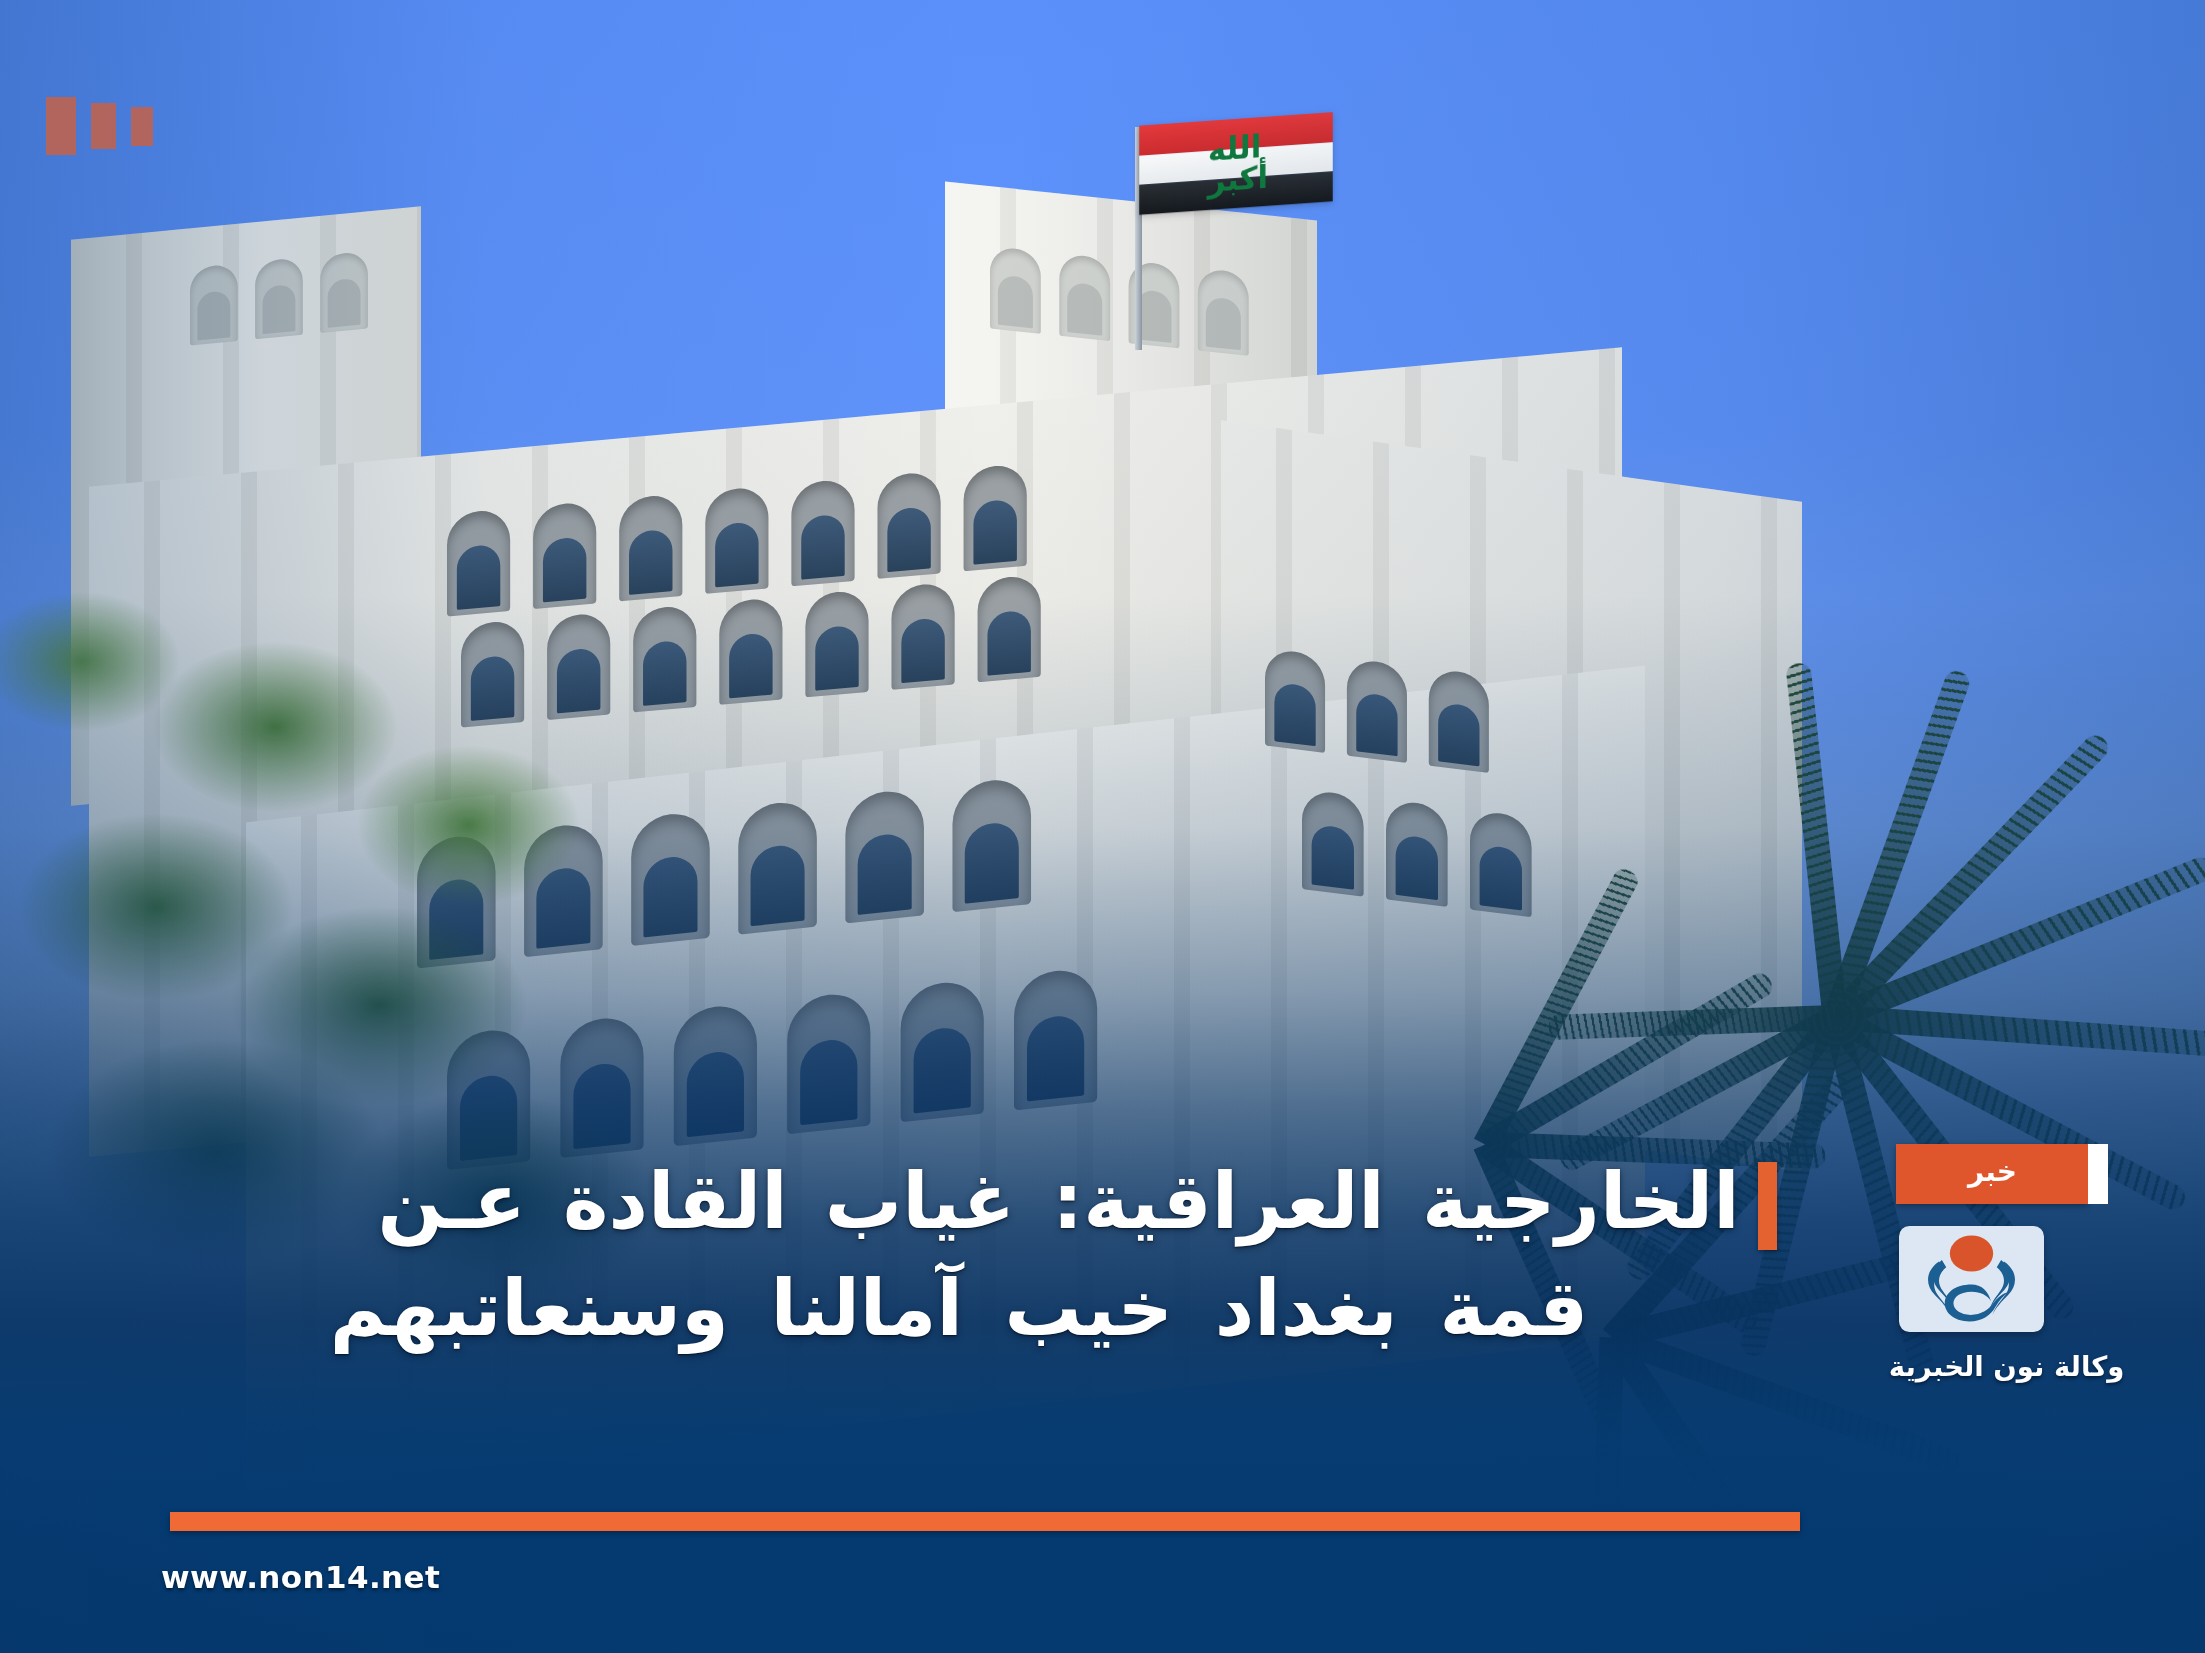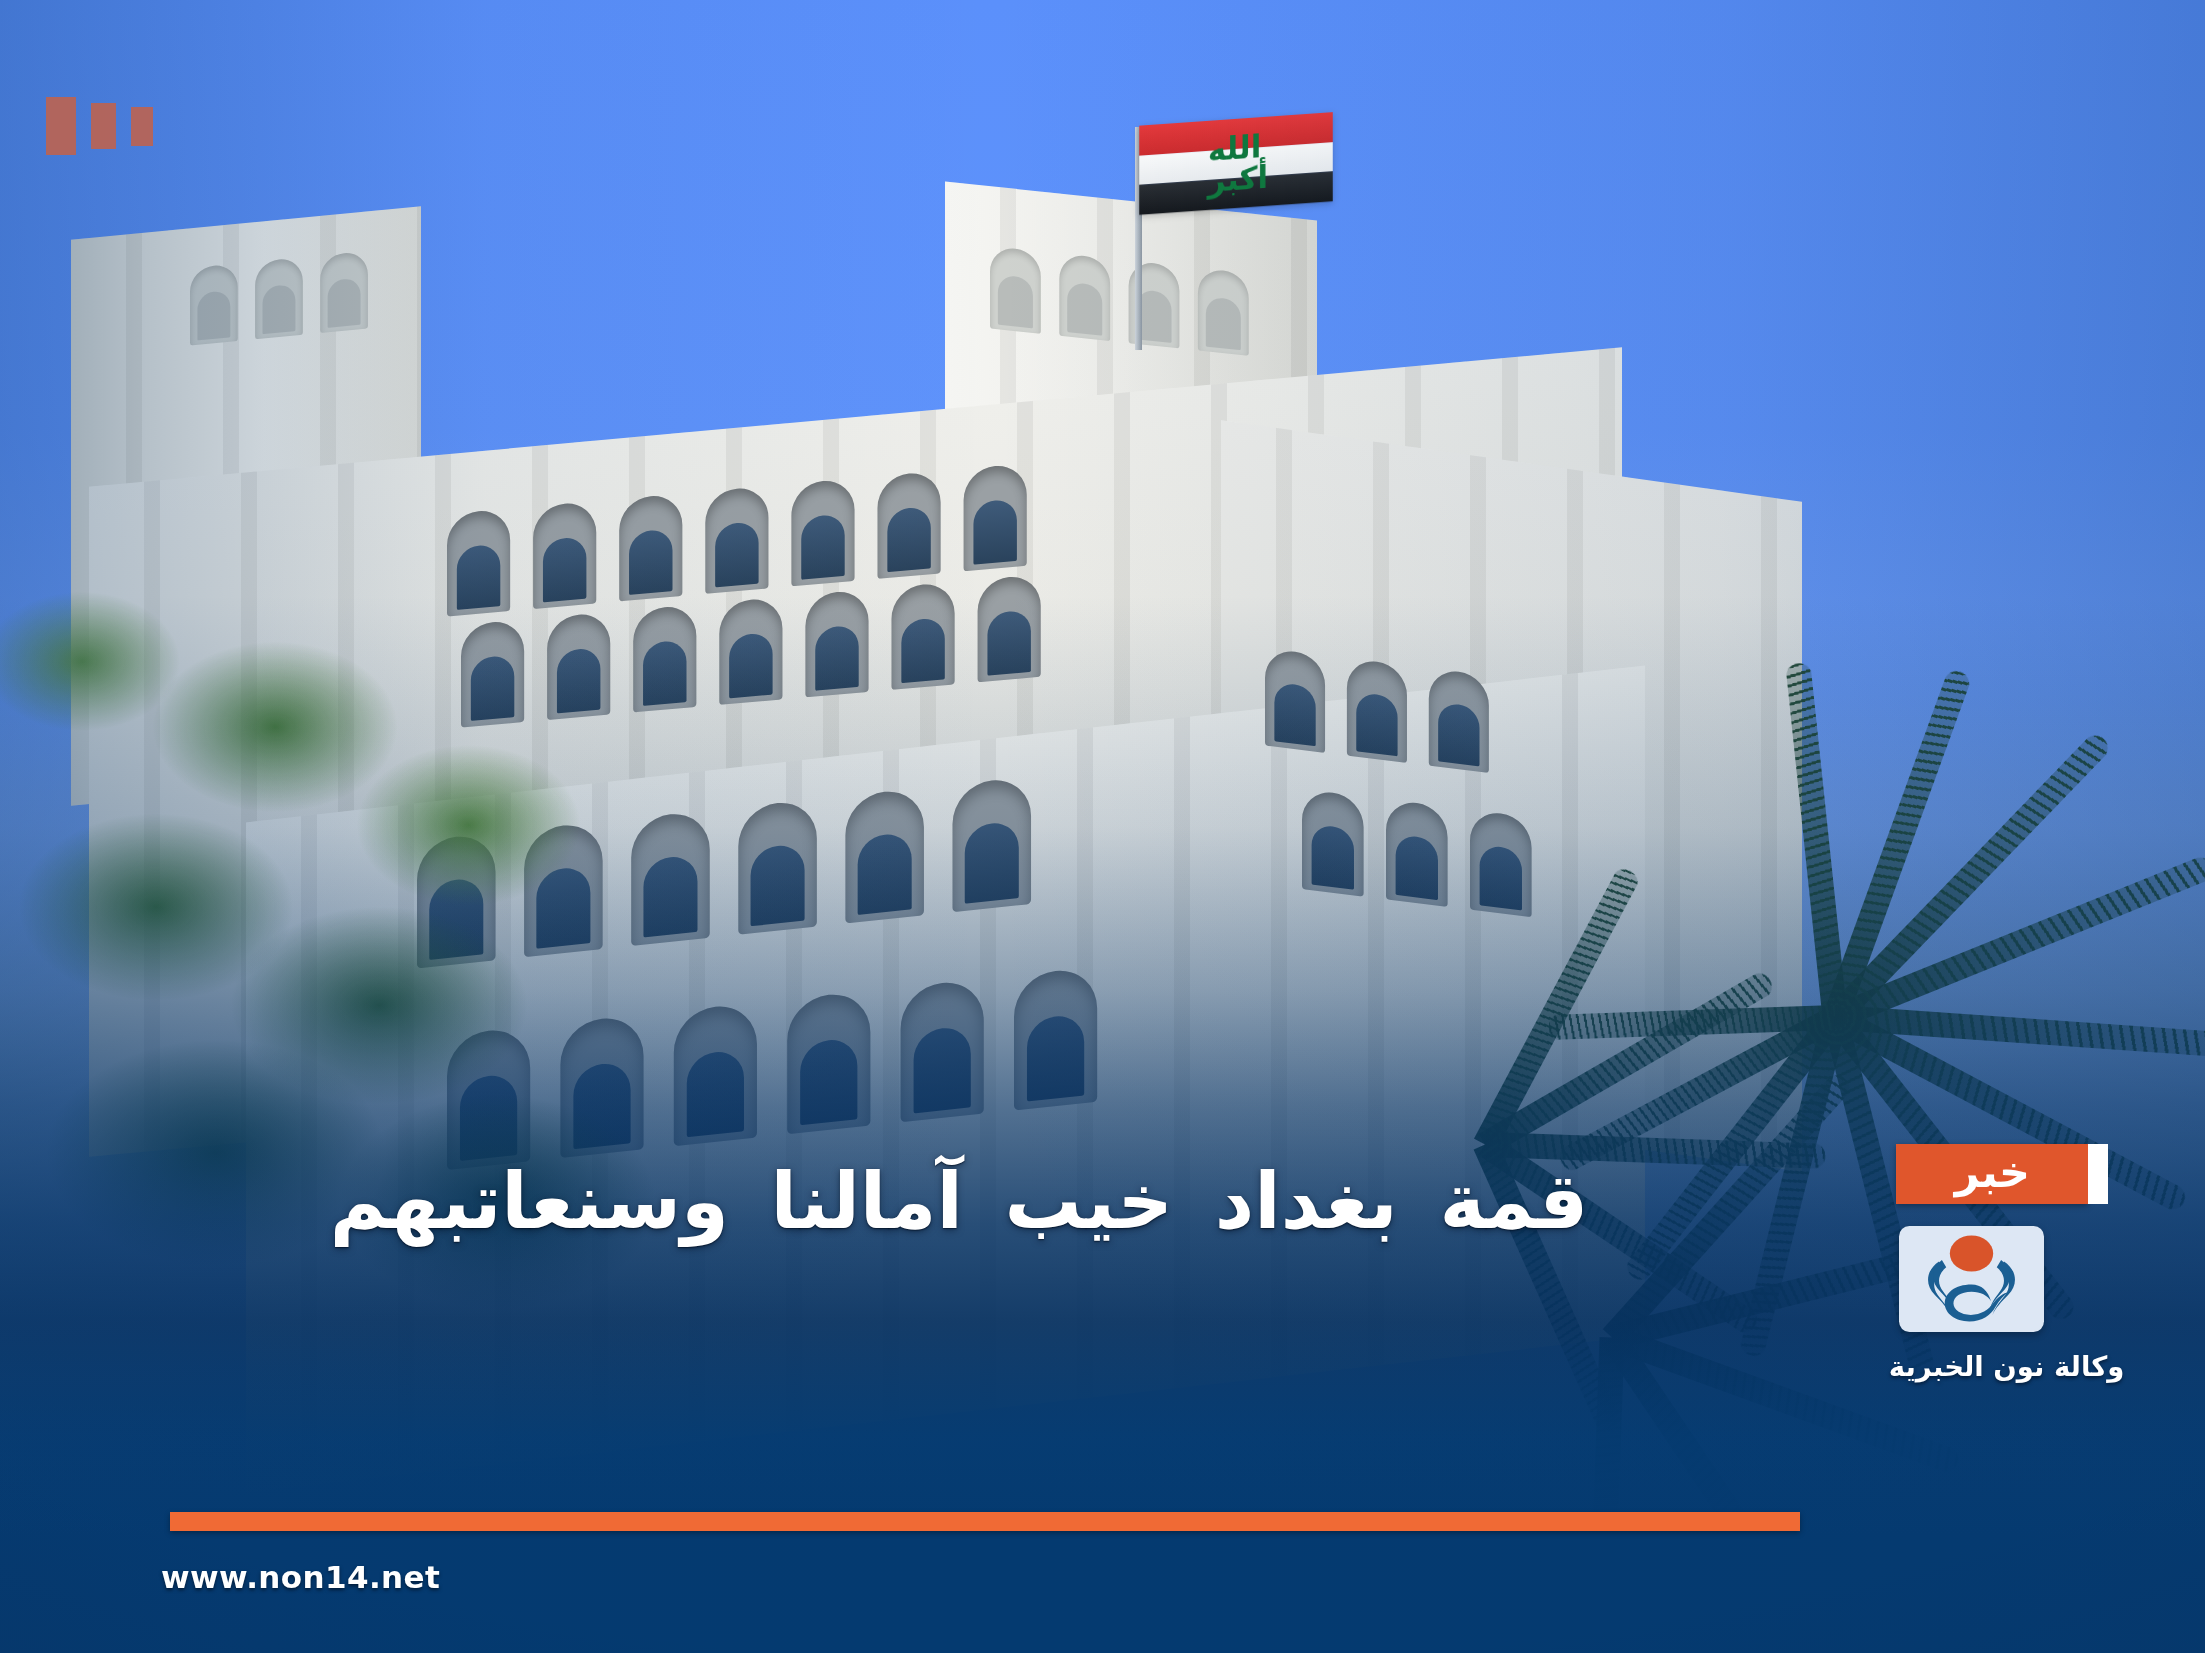--- a/index.html
+++ b/index.html
@@ -213,21 +213,21 @@
 
   
   .logoblk{position:absolute;left:1883px;top:1144px;width:268px;}
 
   .badge{
     position:relative;width:192px;height:60px;margin-left:13.4px;
     background:#e0562c;display:flex;align-items:center;justify-content:center;
     box-shadow:0 2.2px 6px rgba(0,0,0,.35);
   }
   .badge span{
-    color:#fff;font-weight:bold;font-size:43px;line-height:1;
+    color:#fff;font-weight:bold;font-size:28px;line-height:1;
     font-family:"DejaVu Sans","Liberation Sans",sans-serif;
     transform:translateY(-2.2px);
   }
   .badge::after{
     content:"";position:absolute;right:-19.4px;top:0;width:19.4px;height:60px;background:#ffffff;
   }
 
   .logomark{
     margin:22px 0 0 16.4px;width:145px;height:106px;
     background:#dde7f4;border-radius:10.4px;
@@ -364,20 +364,24 @@
     <div class="vignette"></div>
   </div>
 
   <div class="mark">
     <i></i>
       <i></i>
       <i></i>
   </div>
 
   <div class="headline">
+    <div class="hl-line l1">
+      <div class="hl-accent"></div>
+      <div class="hl-text">الخارجية العراقية: غياب القادة عـن</div>
+    </div>
     <div class="hl-line l2">
       <div class="hl-text">قمة بغداد خيب آمالنا وسنعاتبهم</div>
     </div>
   </div>
 
   <div class="rule"></div>
   <div class="url">www.non14.net</div>
 
   <div class="logoblk">
 

